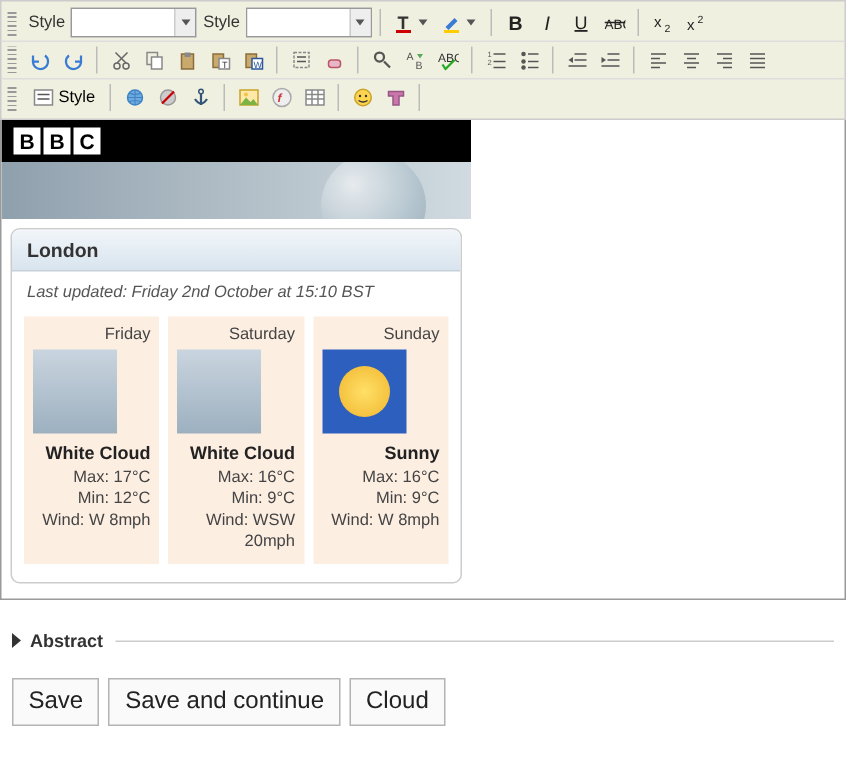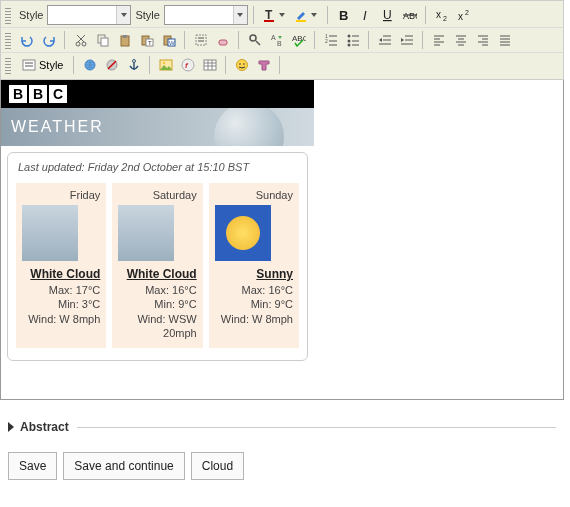--- a/index.html
+++ b/index.html
@@ -28,28 +28,28 @@
   .city-panel { margin: 6px 6px 0 6px; border: 1px solid #ccc; border-radius: 6px; overflow:hidden; background:#fff; }
   .city-head { background: linear-gradient(#f2f6fa,#d8e4ee); padding: 6px 10px; font-weight:bold; font-size:13px; color:#333; border-bottom:1px solid #c5d0da; }
   .updated { padding: 8px 10px 10px; font-size:11px; color:#555;font-style:italic; }
   .days-row { display:flex; gap:6px; padding: 0 8px 12px; }
   .day { flex:1; background:#fdeee2; padding:6px 6px 8px; font-size:11px; color:#333;text-align:right; }
   .day-name { margin-bottom:4px; color:#444; }
   .thumb { width: 56px; height: 56px; margin-bottom:6px; }
   .thumb.cloud { background: linear-gradient(#c9d5df,#9db0bf); }
   .thumb.sun { background:#2d5fbf; position:relative; }
   .thumb.sun::after { content:""; position:absolute; left:11px; top:11px; width:34px; height:34px; border-radius:50%; background:radial-gradient(circle,#ffe066 0%,#f5c240 70%,#e0a020 100%); }
-  .cond { font-weight:bold; font-size:12px; margin-bottom:2px; color:#222;text-decoration:underline; }
+  .cond { font-weight:bold; font-size:12px; margin-bottom:2px; color:#222; }
   .stat { font-size:11px; color:#444; line-height:1.3; }
   .section-row { display:flex; align-items:center; margin: 20px 8px 0; }
   .tri { width:0; height:0; border-top:5px solid transparent; border-bottom:5px solid transparent; border-left:6px solid #333; margin-right:6px; }
   .section-title { font-weight:bold; font-size:12px; color:#333; padding-right:8px; }
   .section-line { flex:1; height:1px; background:#ccc; }
   .btn-row { display:flex; gap:6px; margin: 18px 8px 12px; }
-  .btn { border:1px solid #b4b4b4; background:#fafafa; padding:6px 10px; font-size:12px; color:#222; cursor:pointer; }
+  .btn { border:1px solid #b4b4b4; background:#fafafa; padding:6px 10px; font-size:16px; color:#222; cursor:pointer; }
   .chev { width:0;height:0;border-left:3px solid transparent;border-right:3px solid transparent;border-top:4px solid #555; }
 </style>
 </head>
 <body>
 
 <div class="wrap">
 
   <div class="toolbar">
 
     <div class="tb-row">
@@ -347,32 +347,32 @@
   <div class="editor-scroll">
     <div class="content">
       <div class="bbc-header">
         <div class="bbc-logo">
           <span>B</span>
           <span>B</span>
           <span>C</span>
         </div>
       </div>
       <div class="weather-banner">
-        <span>WEATHER</span>
         <div class="globe"></div>
       </div>
       <div class="city-panel">
+        <div class="city-head">London</div>
         <div class="updated">Last updated: Friday 2nd October at 15:10 BST</div>
         <div class="days-row">
           <div class="day">
             <div class="day-name">Friday</div>
             <div class="thumb cloud"></div>
             <div class="cond">White Cloud</div>
             <div class="stat">Max: 17°C</div>
-            <div class="stat">Min: 3°C</div>
+            <div class="stat">Min: 12°C</div>
             <div class="stat">Wind: W 8mph</div>
           </div>
           <div class="day">
             <div class="day-name">Saturday</div>
             <div class="thumb cloud"></div>
             <div class="cond">White Cloud</div>
             <div class="stat">Max: 16°C</div>
             <div class="stat">Min: 9°C</div>
             <div class="stat">Wind: WSW 20mph</div>
           </div>

